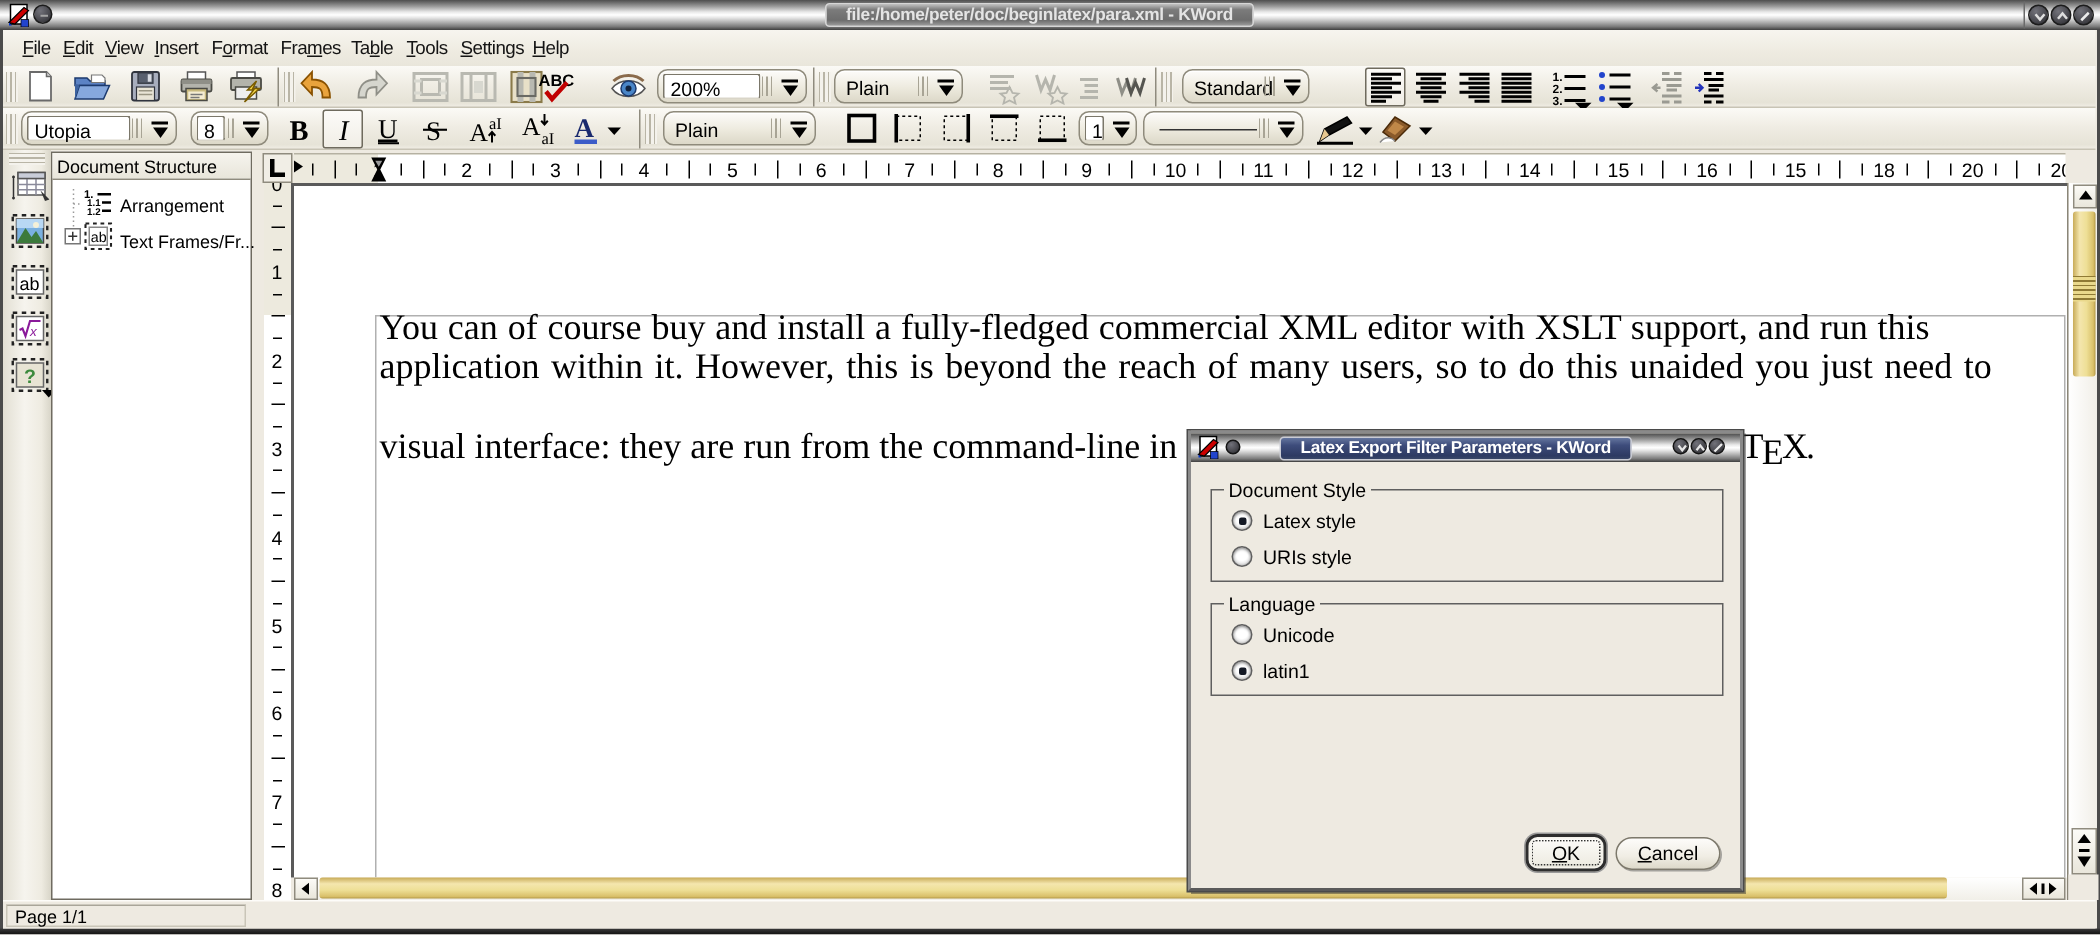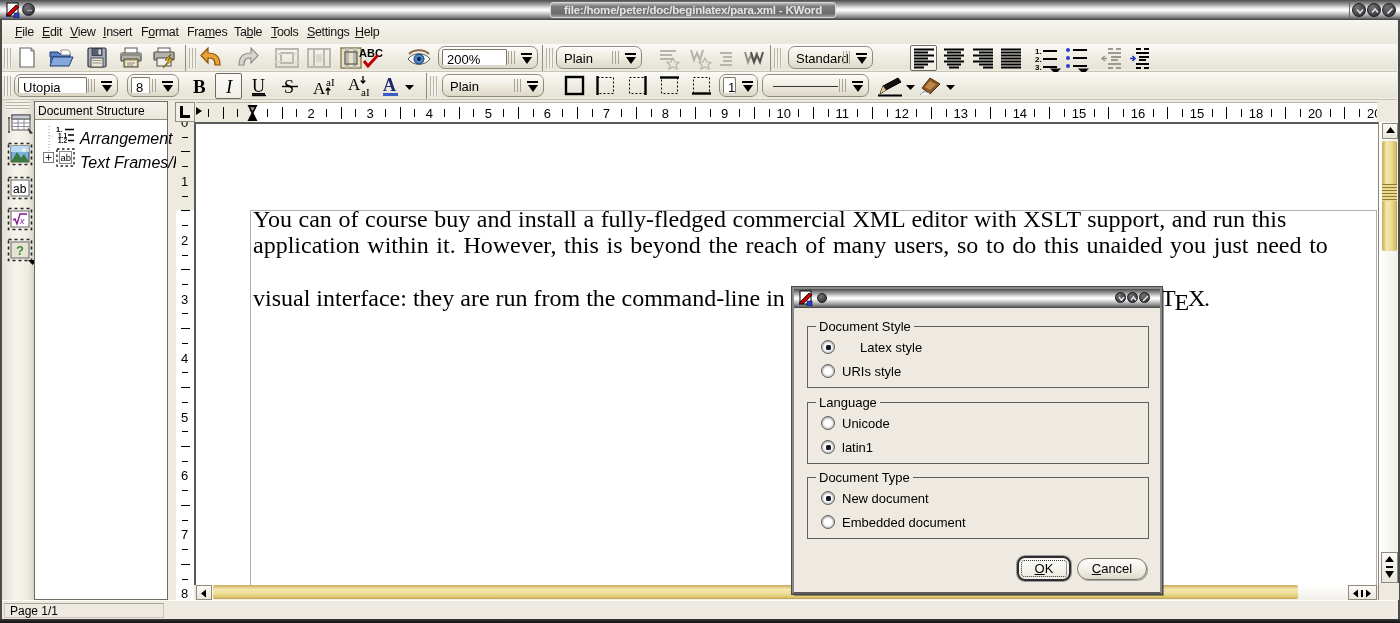--- a/index.html
+++ b/index.html
@@ -45,21 +45,21 @@
   border:5px solid transparent; border-top:7px solid #000; }
 .pressed { border:1px solid #6f6b5e; background:linear-gradient(180deg,#fcfbf8,#f1eee6); border-radius:2px; }
 #strip { left:2px; top:100px; width:32px; height:500px;
   background:linear-gradient(90deg,#e2dfd3 0%,#f6f4ee 45%,#eeebe1 80%,#d8d5c8 100%); }
 .dockicon { left:5px; width:26px; height:24px; }
 .dockicon svg { position:absolute; left:0; top:0; }
 #panel { left:34px; top:101px; width:134px; height:499px; background:#fff; border:1px solid #6f6b60; }
 #panelhead { position:absolute; left:0; top:0; width:132px; height:18px;
   background:linear-gradient(180deg,#f6f4ee,#e8e5da); border-bottom:1px solid #8f8b7e;
   font-size:12px; color:#000; padding:2px 0 0 3px; }
-#panel .ti { position:absolute; font-size:16px; color:#000; white-space:nowrap;font-style:italic; }
+#panel .ti { position:absolute; font-size:12px; color:#000; white-space:nowrap; }
 #cornerbox { left:175px; top:102px; width:20px; height:20px; background:#f1eee6; border:1px solid #8f8b7e; }
 #hruler { left:196px; top:102px; width:1181px; height:20px; background:#edeade; border-top:1px solid #b5b1a2; overflow:hidden; }
 #vruler { left:176px; top:122px; width:18px; height:478px; background:#edeade; overflow:hidden; }
 .tick { position:absolute; background:#000; }
 .rnum { position:absolute; font-size:13px; color:#000; }
 #viewport { left:194px; top:122px; width:1184px; height:463px; background:#fff;
   border-left:2px solid #5a5a5a; border-top:2px solid #5a5a5a; overflow:hidden; }
 .dline { position:absolute; white-space:nowrap; font-family:"Liberation Serif", serif;
   font-size:24px; color:#000; }
 .dline a { color:#0000c8; font-style:italic; text-decoration:underline; }
@@ -698,52 +698,46 @@
 
 <div class="abs" id="dialog">
   <div id="dlgtitle">
     <svg class="abs" style="left:4px;top:1px" width="16" height="16" viewBox="0 0 16 16">
       <rect x="2" y="1" width="11" height="13" fill="#fff" stroke="#000" stroke-width="1"></rect>
       <path d="M1 13 L11 3 L14 5 L5 14 Z" fill="#cc0000" stroke="#000" stroke-width="0.8"></path>
       <path d="M1 13 L3 15 L1 15 Z" fill="#0033cc"></path>
       <rect x="9" y="11" width="5" height="5" fill="#2244cc" stroke="#000" stroke-width="0.5"></rect>
     </svg>
     <div class="abs dbtn" style="left:23px;top:4px;width:10px;height:10px"></div>
+    <div id="dlgpill">Latex Export Filter Parameters - KWord</div>
     <div class="abs dbtn" style="left:321px">
       <svg width="11" height="11" viewBox="0 0 11 11">
           <path d="M3 4 L5.5 7.2 L8 4" fill="none" stroke="#e6e6e6" stroke-width="1.5"></path>
         </svg>
       </div>
     <div class="abs dbtn" style="left:333px">
       <svg width="11" height="11" viewBox="0 0 11 11">
           <path d="M3 7.2 L5.5 4 L8 7.2" fill="none" stroke="#e6e6e6" stroke-width="1.5"></path>
         </svg>
       </div>
     <div class="abs dbtn" style="left:345px">
       <svg width="11" height="11" viewBox="0 0 11 11">
           <path d="M3 8 L8 3" fill="none" stroke="#ececec" stroke-width="1.5"></path>
         </svg>
       </div>
   </div>
   <div class="group" style="top:37px;height:62px">
     <div class="glabel">Document Style</div>
     <div class="radio sel" style="left:13px;top:13px"></div>
-      <div class="rlabel" style="left:52px;top:13px">Latex style</div>
+      <div class="rlabel" style="left:34px;top:13px">Latex style</div>
     <div class="radio" style="left:13px;top:37px"></div>
       <div class="rlabel" style="left:34px;top:37px">URIs style</div>
   </div>
   <div class="group" style="top:113px;height:62px">
     <div class="glabel">Language</div>
     <div class="radio" style="left:13px;top:13px"></div>
       <div class="rlabel" style="left:34px;top:13px">Unicode</div>
     <div class="radio sel" style="left:13px;top:37px"></div>
       <div class="rlabel" style="left:34px;top:37px">latin1</div>
   </div>
-  <div class="group" style="top:188px;height:62px">
-    <div class="glabel">Document Type</div>
-    <div class="radio sel" style="left:13px;top:13px"></div>
-      <div class="rlabel" style="left:34px;top:13px">New document</div>
-    <div class="radio" style="left:13px;top:37px"></div>
-      <div class="rlabel" style="left:34px;top:37px">Embedded document</div>
-  </div>
   <div id="okbtn"><div class="foc"></div><span style="position:relative;top:3px"><u>O</u>K</span></div>
   <div id="cancelbtn"><u>C</u>ancel</div>
 </div>
 
 </body></html>

